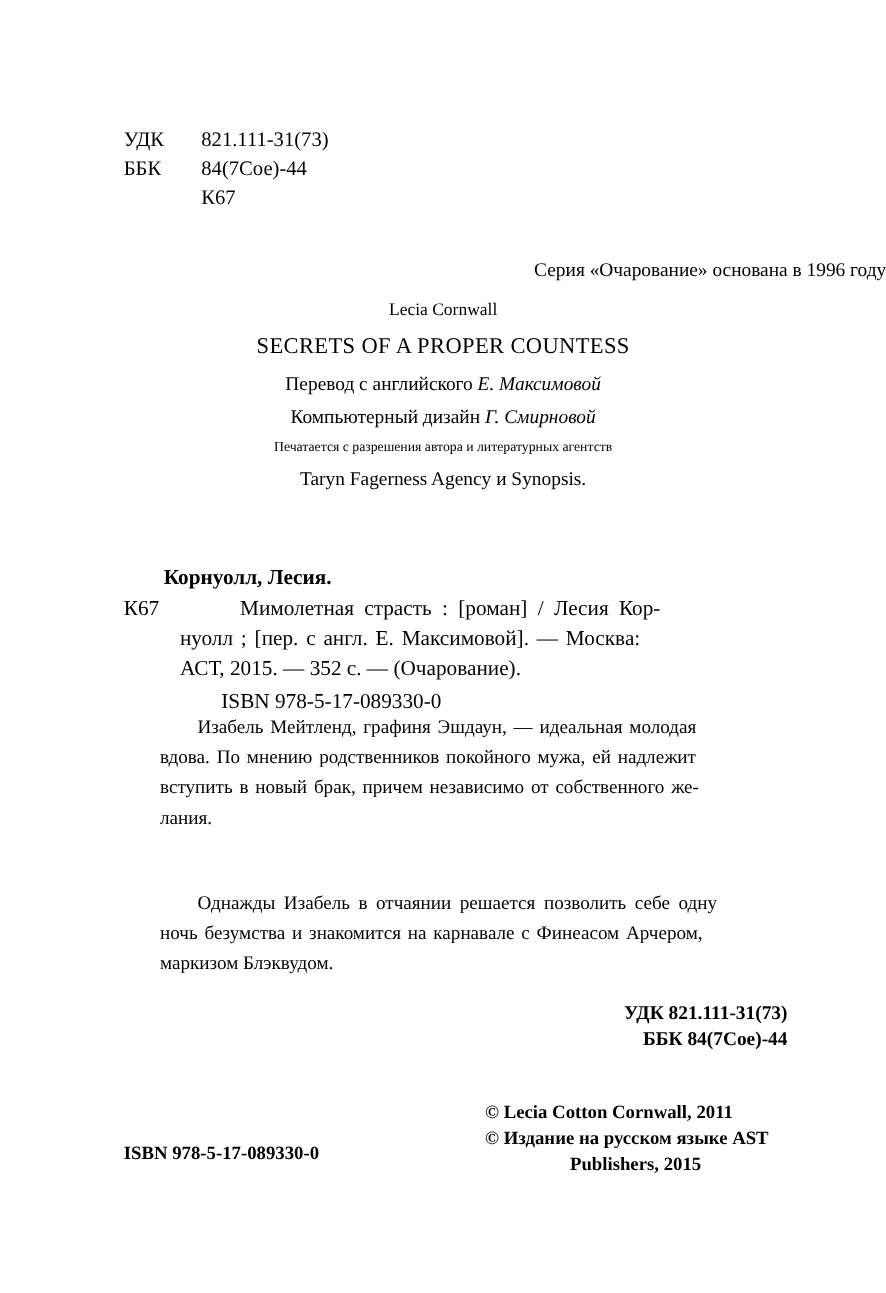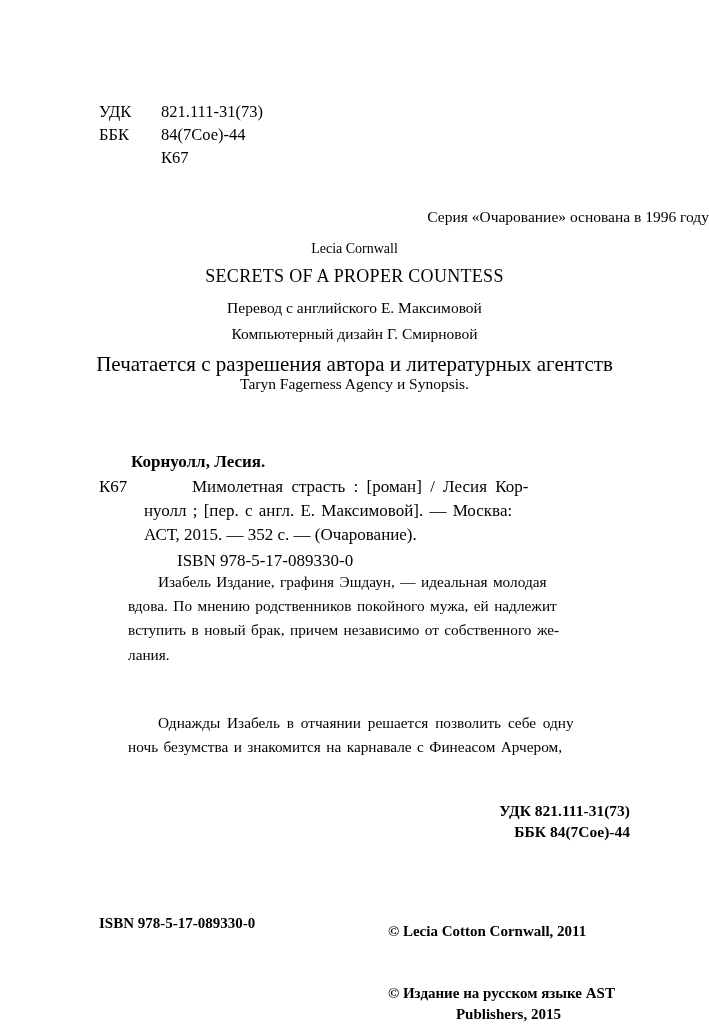--- a/index.html
+++ b/index.html
@@ -61,27 +61,27 @@
   .translator {
     top: 299px;
     font-size: 15.5px;
   }
   .designer {
     top: 325px;
     font-size: 15.5px;
   }
   .permission1 {
     top: 352px;
-    font-size: 21px;
+    font-size: 11px;
   }
   .permission2 {
     top: 375px;
     font-size: 15.5px;
   }
-  .it { }
+  .it { font-style: italic; }
 
   
   .biblio {
     position: absolute;
     left: 99px;
     top: 450px;
     width: 533px;
     font-size: 17px;
     line-height: 24px;
   }
@@ -146,21 +146,21 @@
   
   .copyright {
     position: absolute;
     left: 388px;
     top: 880px;
     font-weight: bold;
     font-size: 15px;
     line-height: 21px;
     white-space: nowrap;
   }
-  .copyright .cline { display: block; margin-top: 41px; }
+  .copyright .cline { display: block; }
   .copyright .cont { display: block; padding-left: 14px; text-align: center; }
   .bottom-isbn {
     position: absolute;
     left: 99px;
     top: 915px;
     font-weight: bold;
     font-size: 15px;
   }
 </style>
 </head>
@@ -195,28 +195,29 @@
         <span class="l1">Мимолетная страсть : [роман] / Лесия Кор-</span>
         <span class="l2">нуолл ; [пер. с англ. Е. Максимовой]. — Москва:</span>
         <span class="l3">АСТ, 2015. — 352 с. — (Очарование).</span>
       </div>
       <div class="isbn-line">ISBN 978-5-17-089330-0</div>
     </div>
   </div>
 
   <div class="annotation">
     <p>
-      <span class="ln ind sp2">Изабель Издание, графиня Эшдаун, — идеальная молодая</span>
+      <span class="ln ind sp2">Изабель Мейтленд, графиня Эшдаун, — идеальная молодая</span>
       <span class="ln sp2">вдова. По мнению родственников покойного мужа, ей надлежит</span>
       <span class="ln sp2">вступить в новый брак, причем независимо от собственного же-</span>
       <span class="ln">лания.</span>
     </p>
     <p>
       <span class="ln ind sp1">Однажды Изабель в отчаянии решается позволить себе одну</span>
       <span class="ln sp2">ночь безумства и знакомится на карнавале с Финеасом Арчером,</span>
+      <span class="ln">маркизом Блэквудом.</span>
     </p>
   </div>
 
   <div class="bottom-codes">
     <div>УДК 821.111-31(73)</div>
     <div>ББК 84(7Сое)-44</div>
   </div>
 
   <div class="copyright">
     <span class="cline">© Lecia Cotton Cornwall, 2011</span>

